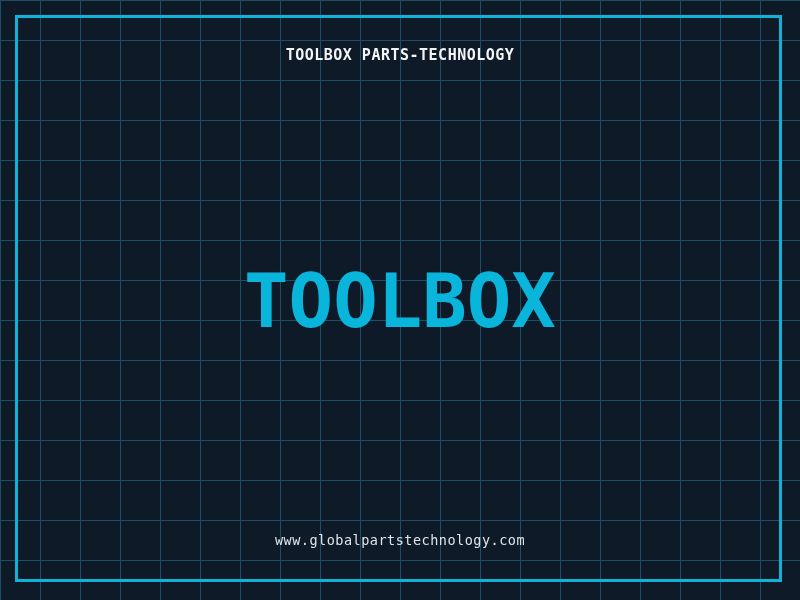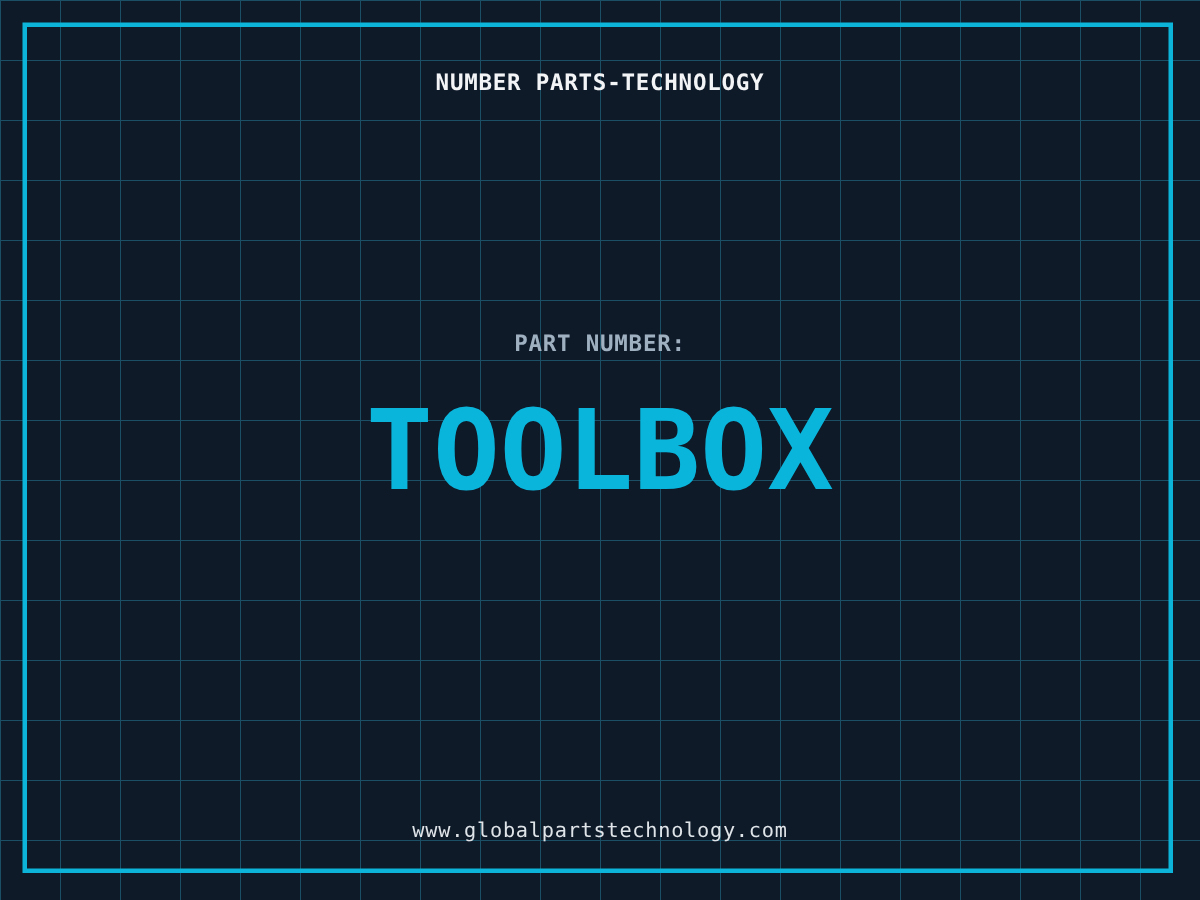--- a/index.html
+++ b/index.html
@@ -60,33 +60,32 @@
     letter-spacing: 0.5px;
     color: #9fb1c1;
   }
   .part-value {
     top: 264px;
     font-size: 74px;
     font-weight: bold;
     color: #0ab5dc;
   }
   .website {
-    top: 548px;
+    top: 534px;
     font-size: 13.5px;
     letter-spacing: 0.5px;
     color: #dfe4e8;
   }
 </style>
 </head>
 <body>
 
 <div class="blueprint">
   <div class="frame"></div>
 
-  <div class="txt company-name">NUMBER PARTS-TECHNOLOGY</div>
+  <div class="txt company-name">TOOLBOX PARTS-TECHNOLOGY</div>
 
 
-  <div class="txt part-label">PART NUMBER:</div>
 
   <div class="txt part-value">TOOLBOX</div>
 
   <div class="txt website">www.globalpartstechnology.com</div>
 </div>
 
 </body></html>

